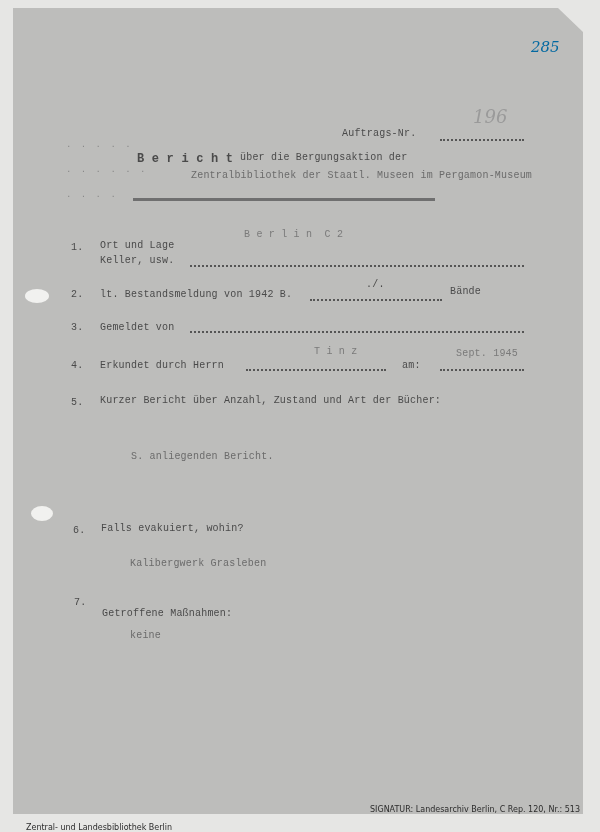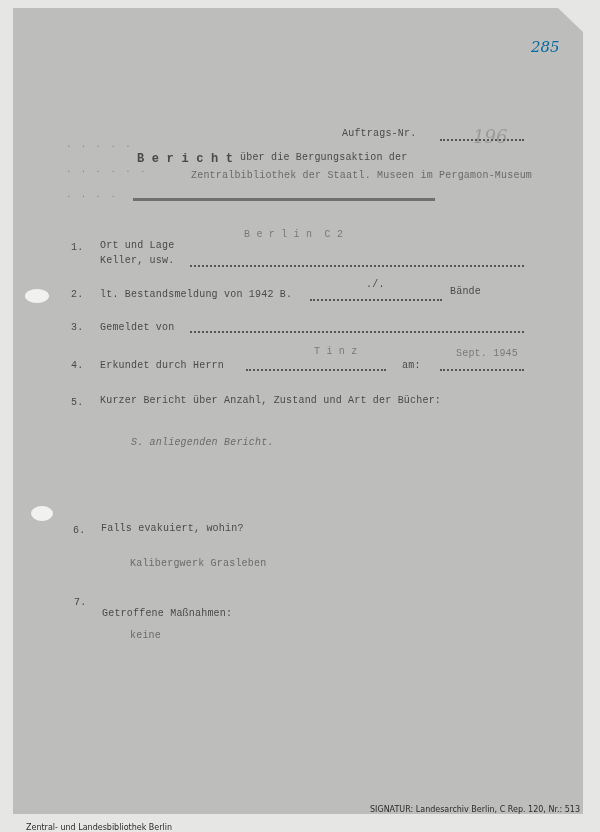--- a/index.html
+++ b/index.html
@@ -18,21 +18,21 @@
 </style>
 </head>
 <body>
 
 <div class="page"></div>
 
 <div class="hole" style="left:25px;top:289px;width:24px;height:14px;"></div>
 <div class="hole" style="left:31px;top:506px;width:22px;height:15px;"></div>
 
 <div class="hand" style="left:531px;top:38px;font-size:15px;">285</div>
-<div class="hand" style="left:473px;top:106px;font-size:18px;color:#9a9a9a;margin-top:20px;">196</div>
+<div class="hand" style="left:473px;top:106px;font-size:18px;color:#9a9a9a;">196</div>
 
 <div class="t" style="left:342px;top:128px;">Auftrags-Nr.</div>
 <div class="dots" style="left:440px;top:139px;width:84px;"></div>
 
 <div class="margin-dots" style="left:66px;top:140px;">. . . . .</div>
 <div class="margin-dots" style="left:66px;top:165px;">. . . . . .</div>
 <div class="margin-dots" style="left:66px;top:190px;">. .  .  .</div>
 
 <div class="t" style="left:137px;top:152px;font-size:12px;font-weight:bold;">B e r i c h t</div>
 <div class="t" style="left:240px;top:152px;">über die Bergungsaktion der</div>
@@ -58,21 +58,21 @@
 <div class="t lighter" style="left:314px;top:346px;">T i n z</div>
 <div class="t lighter" style="left:456px;top:348px;">Sept. 1945</div>
 <div class="t" style="left:71px;top:360px;">4.</div>
 <div class="t" style="left:100px;top:360px;">Erkundet durch Herrn</div>
 <div class="dots" style="left:246px;top:369px;width:140px;"></div>
 <div class="t" style="left:402px;top:360px;">am:</div>
 <div class="dots" style="left:440px;top:369px;width:84px;"></div>
 
 <div class="t" style="left:71px;top:397px;">5.</div>
 <div class="t" style="left:100px;top:395px;">Kurzer Bericht über Anzahl, Zustand und Art der Bücher:</div>
-<div class="t light" style="left:131px;top:437px;font-style:italic;">S. anliegenden Bericht.</div>
+<div class="t light" style="left:131px;top:451px;">S. anliegenden Bericht.</div>
 
 <div class="t" style="left:73px;top:525px;">6.</div>
 <div class="t" style="left:101px;top:523px;">Falls evakuiert, wohin?</div>
 <div class="t light" style="left:130px;top:558px;">Kalibergwerk Grasleben</div>
 
 <div class="t" style="left:74px;top:597px;">7.</div>
 <div class="t" style="left:102px;top:596px;margin-top:12px;">Getroffene Maßnahmen:</div>
 <div class="t light" style="left:130px;top:630px;">keine</div>
 
 <div class="footer" style="left:26px;top:805px;">

